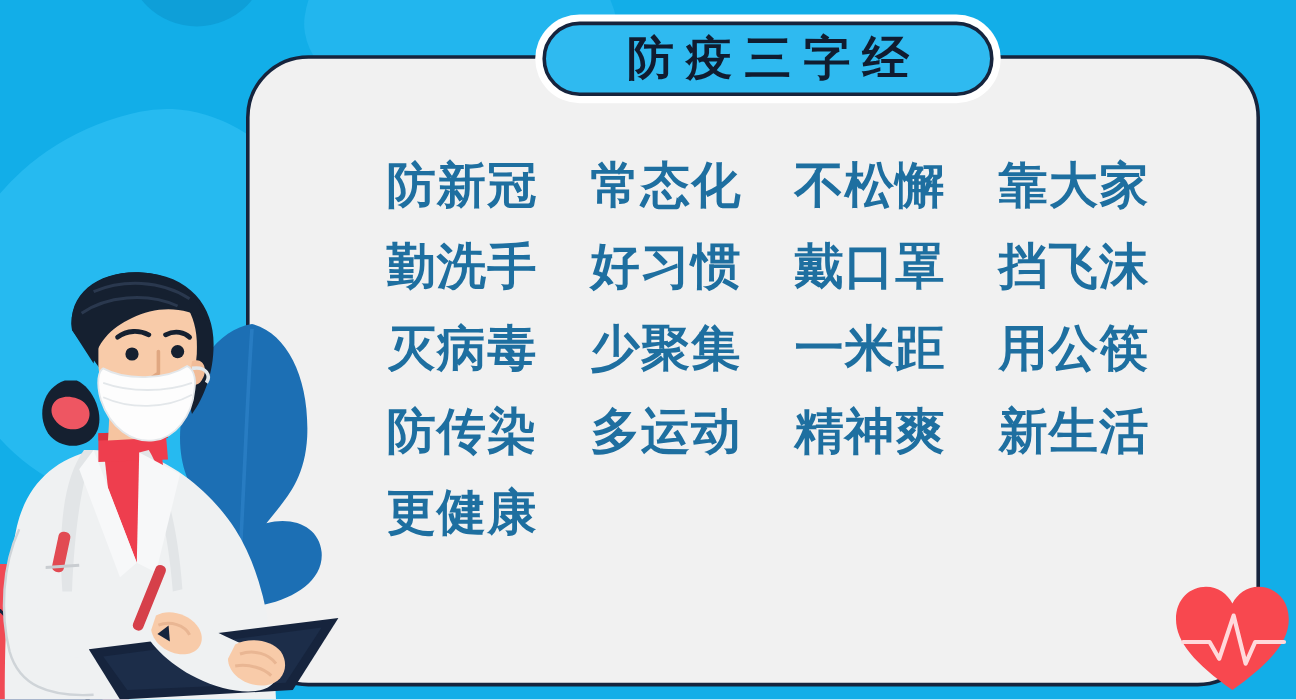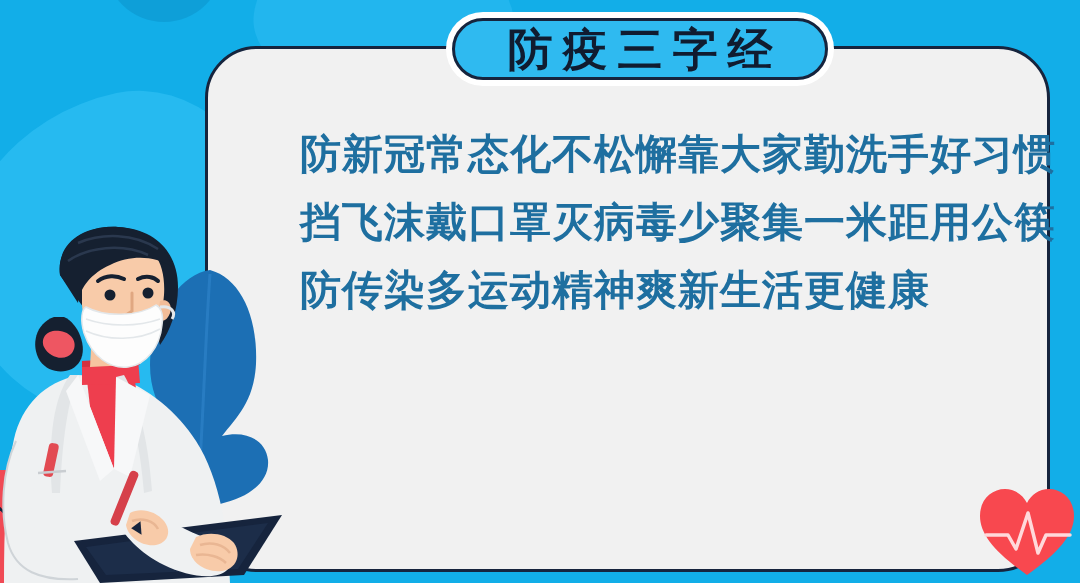--- a/index.html
+++ b/index.html
@@ -91,38 +91,38 @@
     bottom: 6px;
     background: #2FBAF0;
     border: 3px solid #16243D;
     border-radius: 36px;
     box-sizing: border-box;
     display: flex;
     align-items: center;
     justify-content: center;
   }
   .title-text {
-    font-size: 45px;
+    font-size: 39px;
     font-weight: bold;
     color: #101C30;
     letter-spacing: 10px;
     text-indent: 10px;
     line-height: 1;
     white-space: nowrap;
   }
 
   
   .slogan-grid {
     position: absolute;
     left: 300px;
     top: 120px;
     width: 680px;
     height: 410px;
     display: grid;
-    grid-template-columns: repeat(6, 1fr);
+    grid-template-columns: repeat(4, 1fr);
     grid-template-rows: repeat(6, 1fr);
     column-gap: 0px;
     row-gap: 0px;
   }
   .slogan {
     display: flex;
     align-items: center;
     justify-content: center;
     font-size: 41px;
     font-weight: bold;
@@ -176,22 +176,22 @@
 
   <div class="card"></div>
 
   <div class="slogan-grid">
     <div class="slogan">防新冠</div>
     <div class="slogan">常态化</div>
     <div class="slogan">不松懈</div>
     <div class="slogan">靠大家</div>
     <div class="slogan">勤洗手</div>
     <div class="slogan">好习惯</div>
+    <div class="slogan">戴口罩</div>
     <div class="slogan">挡飞沫</div>
-    <div class="slogan">戴口罩</div>
     <div class="slogan">灭病毒</div>
     <div class="slogan">少聚集</div>
     <div class="slogan">一米距</div>
     <div class="slogan">用公筷</div>
     <div class="slogan">防传染</div>
     <div class="slogan">多运动</div>
     <div class="slogan">精神爽</div>
     <div class="slogan">新生活</div>
     <div class="slogan">更健康</div>
   </div>

